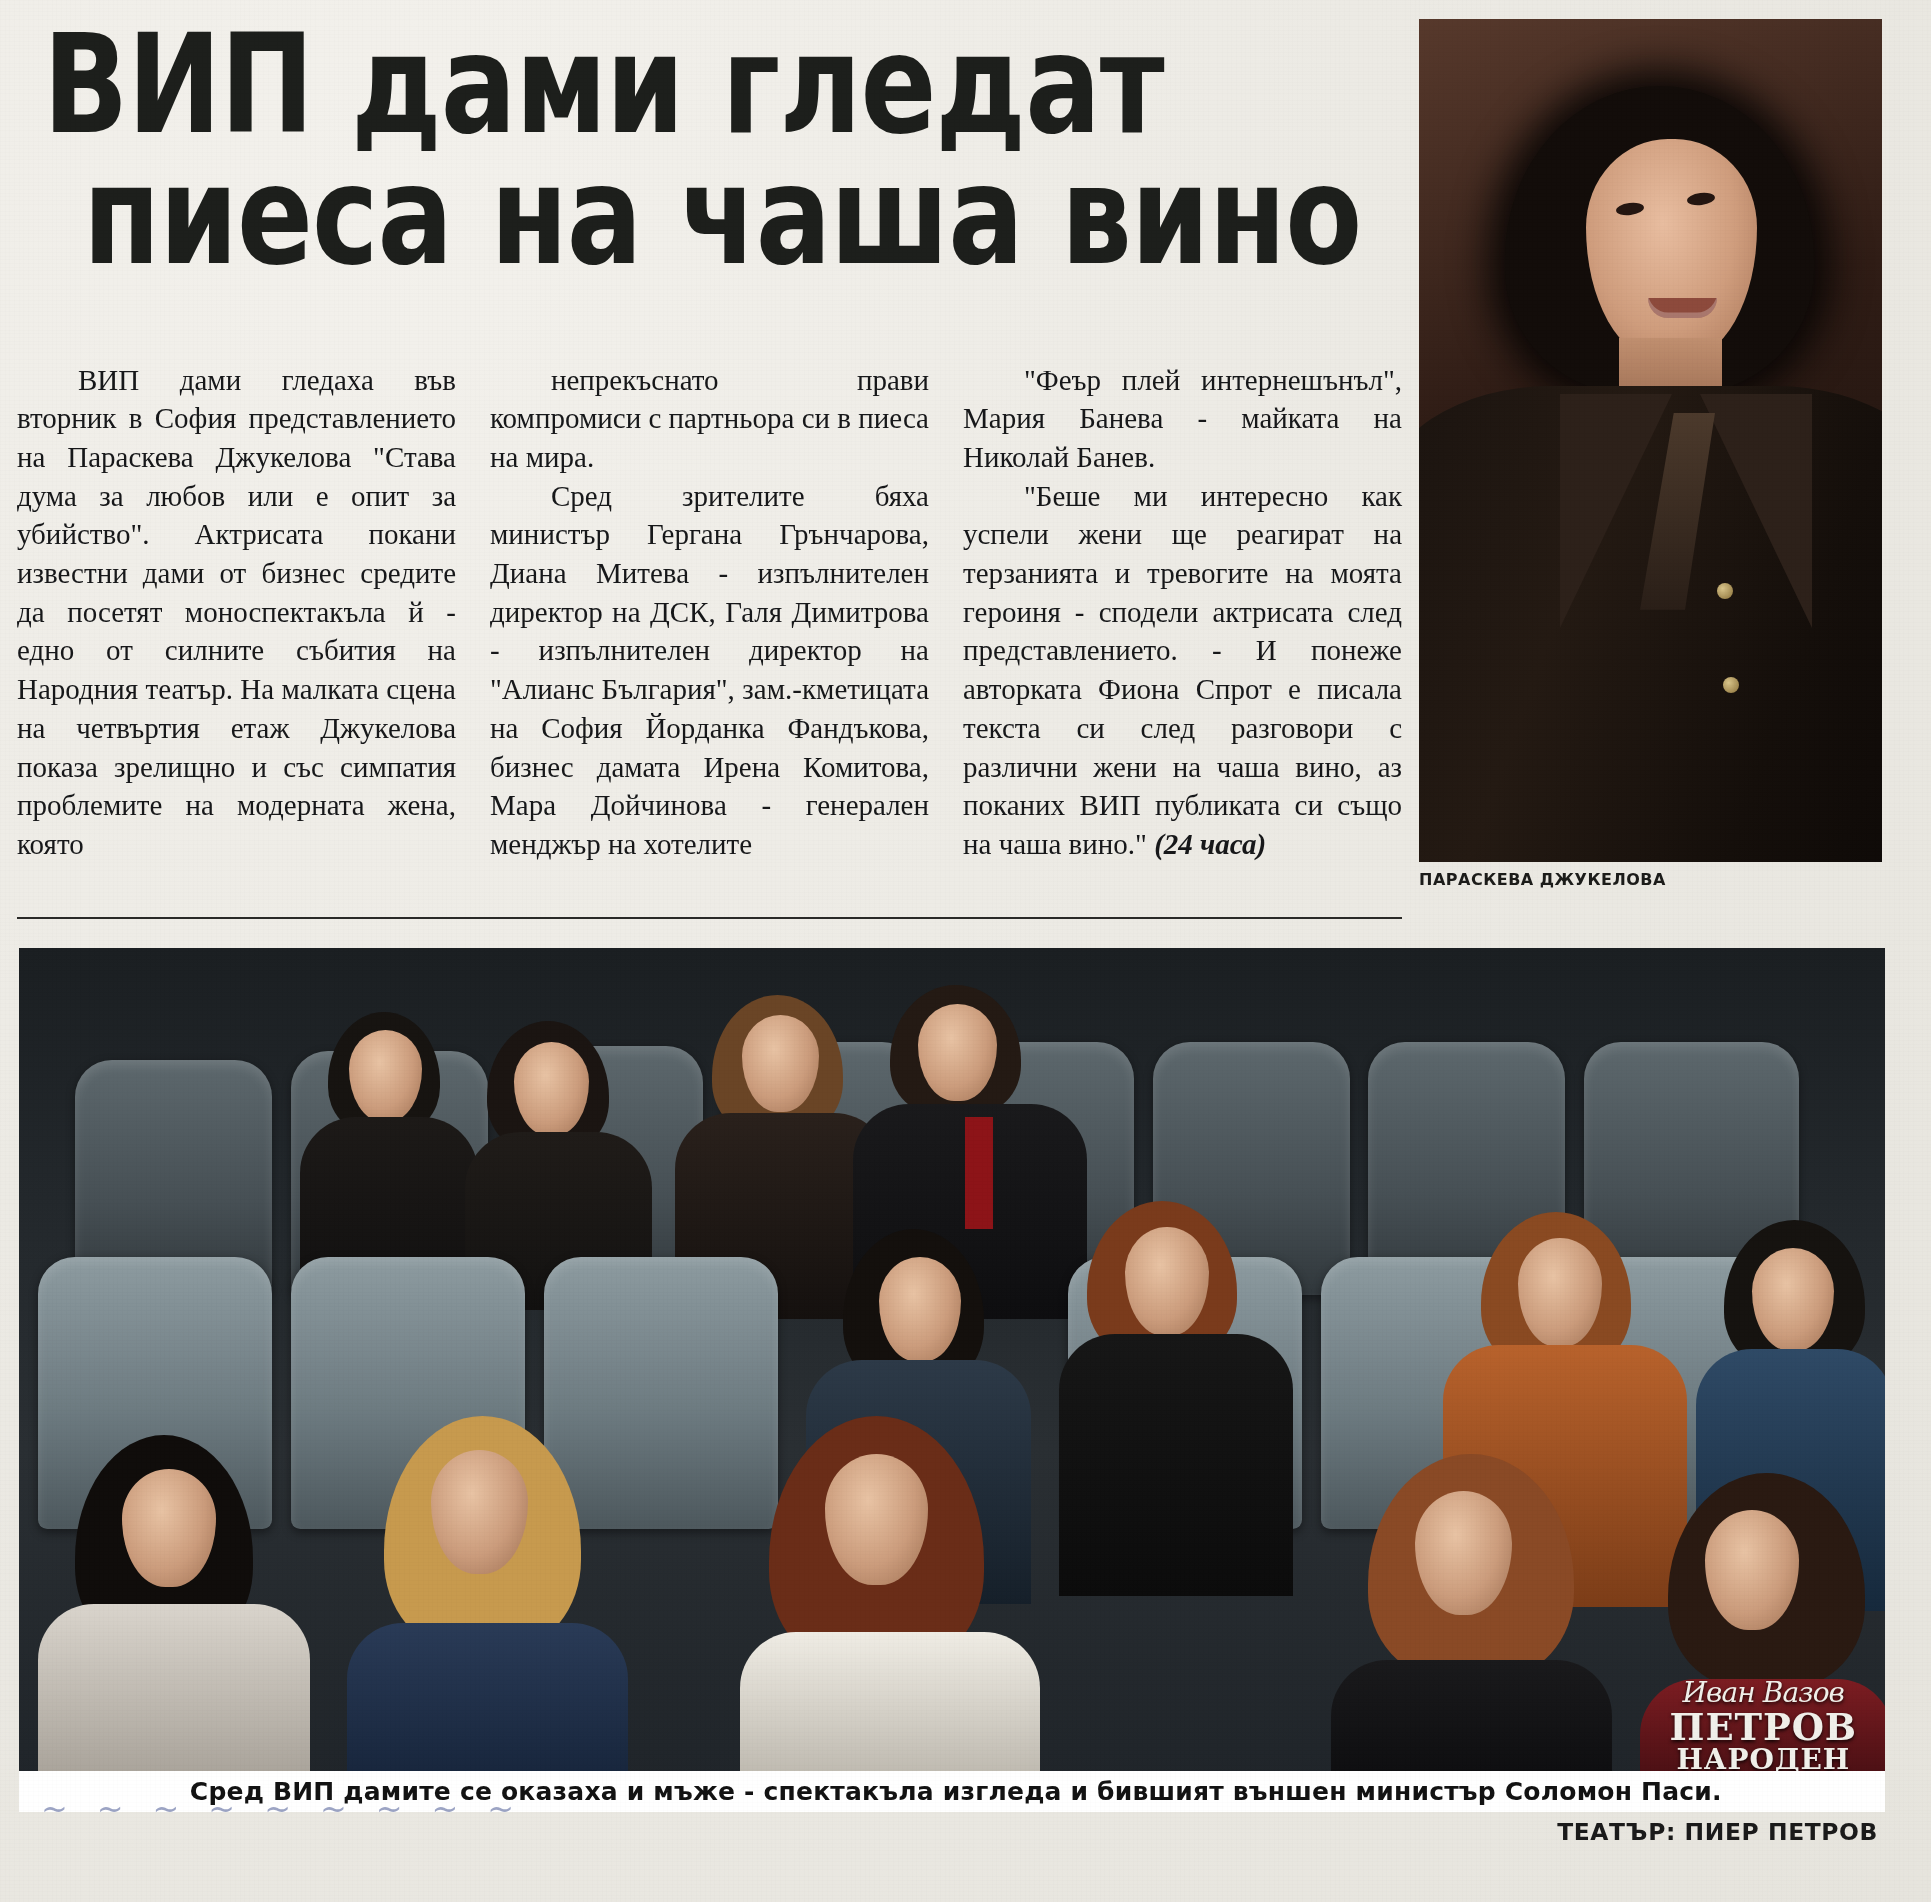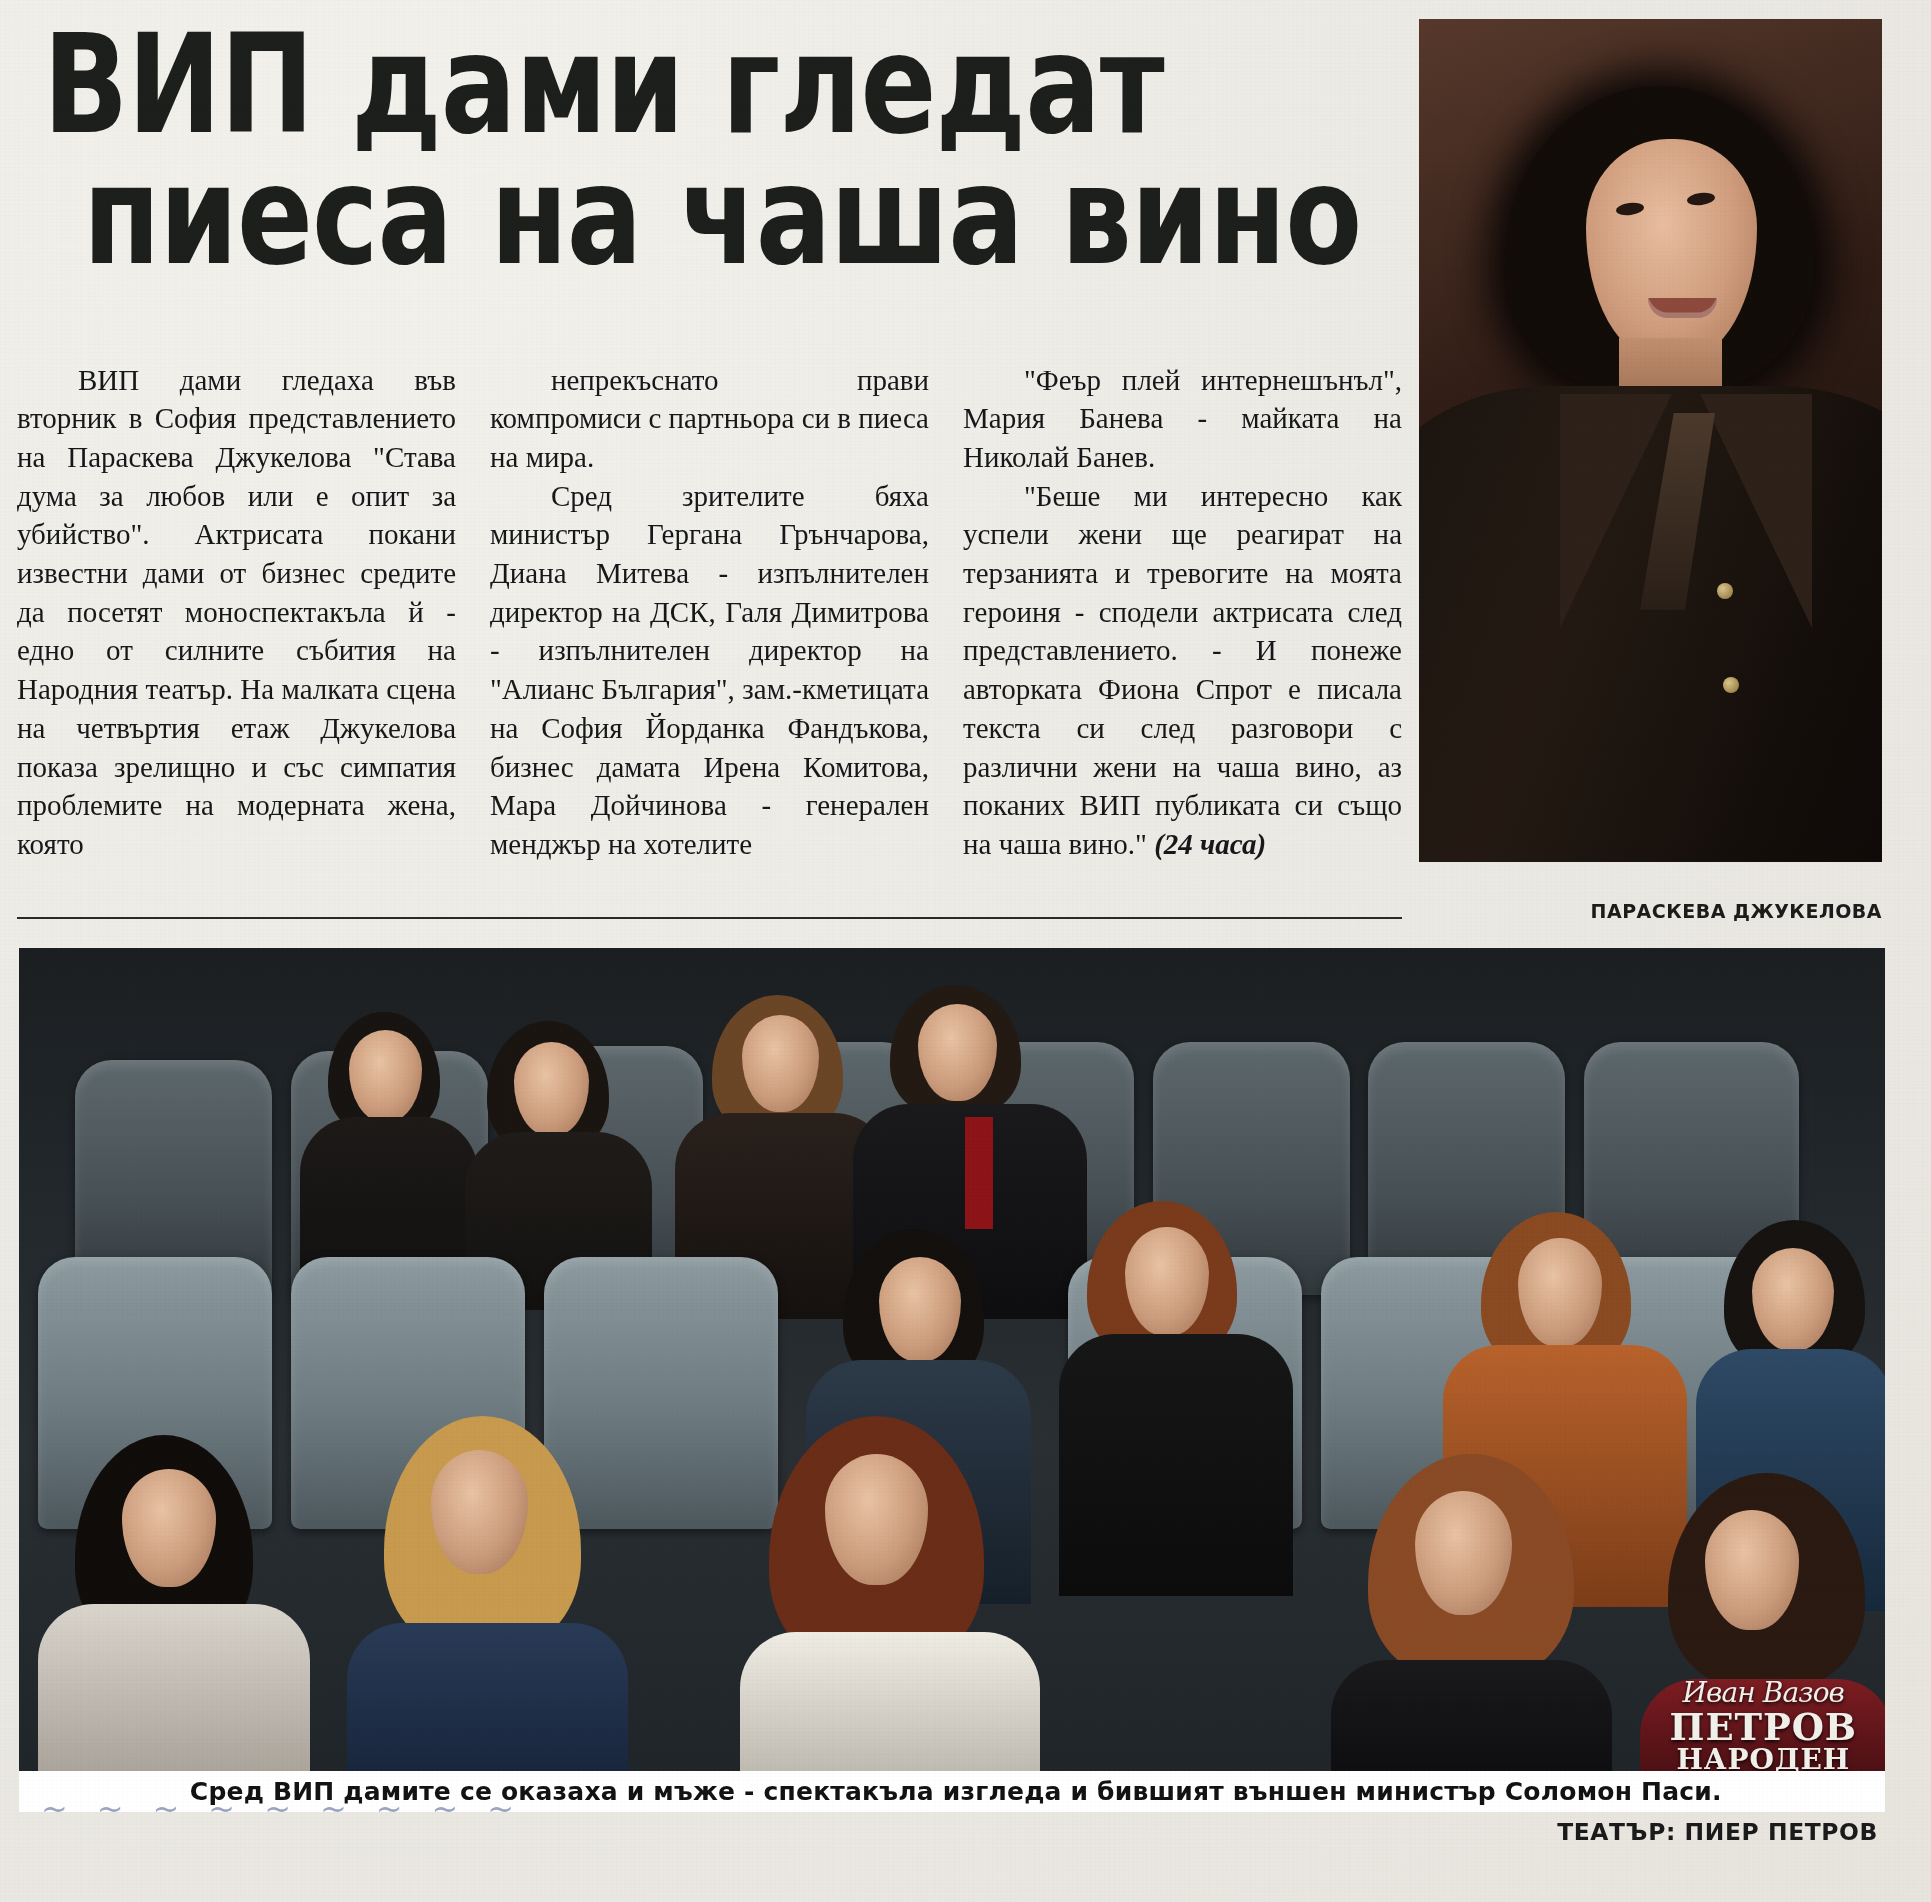--- a/index.html
+++ b/index.html
@@ -160,27 +160,26 @@
     background: radial-gradient(circle at 35% 35%, #d8c48a, #8a7038);
   }
   #portrait .btn.b1 { left: 298px; top: 564px; }
   #portrait .btn.b2 { left: 304px; top: 658px; }
 
   .caption-right {
     position: absolute;
     right: 13px;
     top: 862px;
     width: 463px;
-    text-align: right;
+    text-align: left;
     font-family: "DejaVu Sans", sans-serif;
-    font-size: 19px;
+    font-size: 16px;
     font-weight: 700;
     color: #1c1c1a;
     letter-spacing: 0.5px;
-    margin-top: 30px;
   }
 
   
   #body-cols {
     position: absolute;
     left: 13px;
     top: 334px;
     width: 1385px;
     display: flex;
     gap: 34px;

